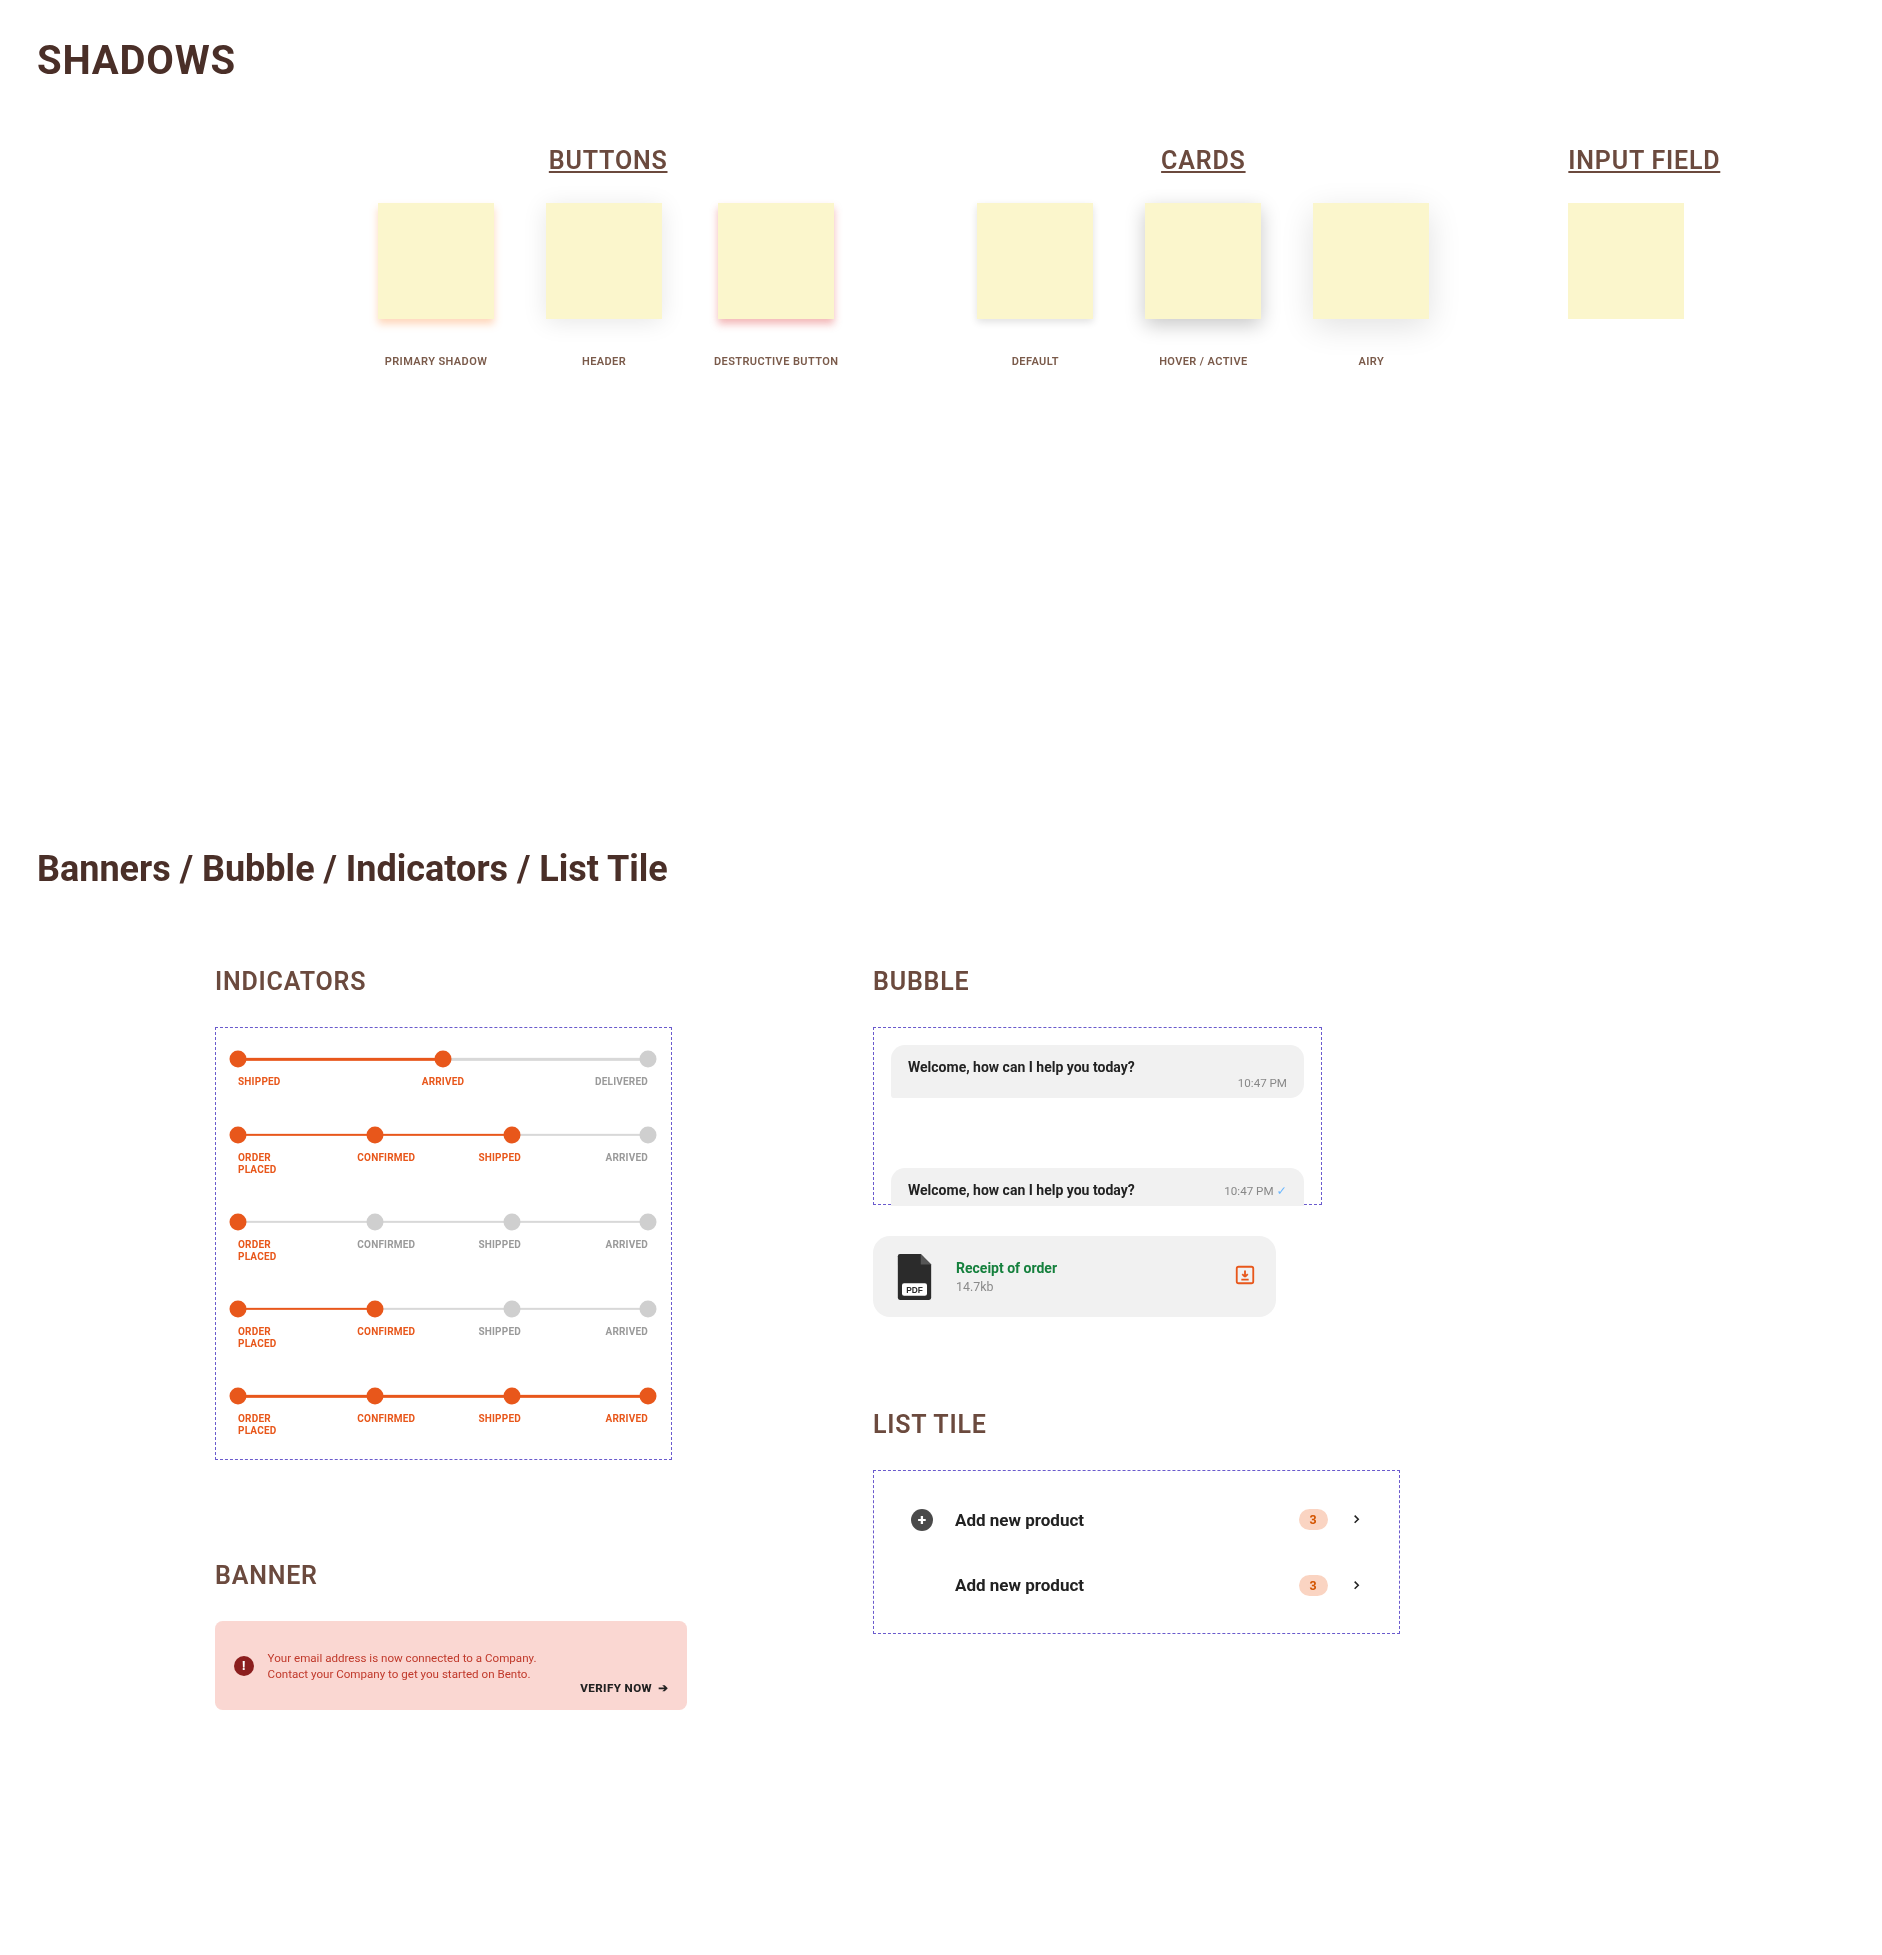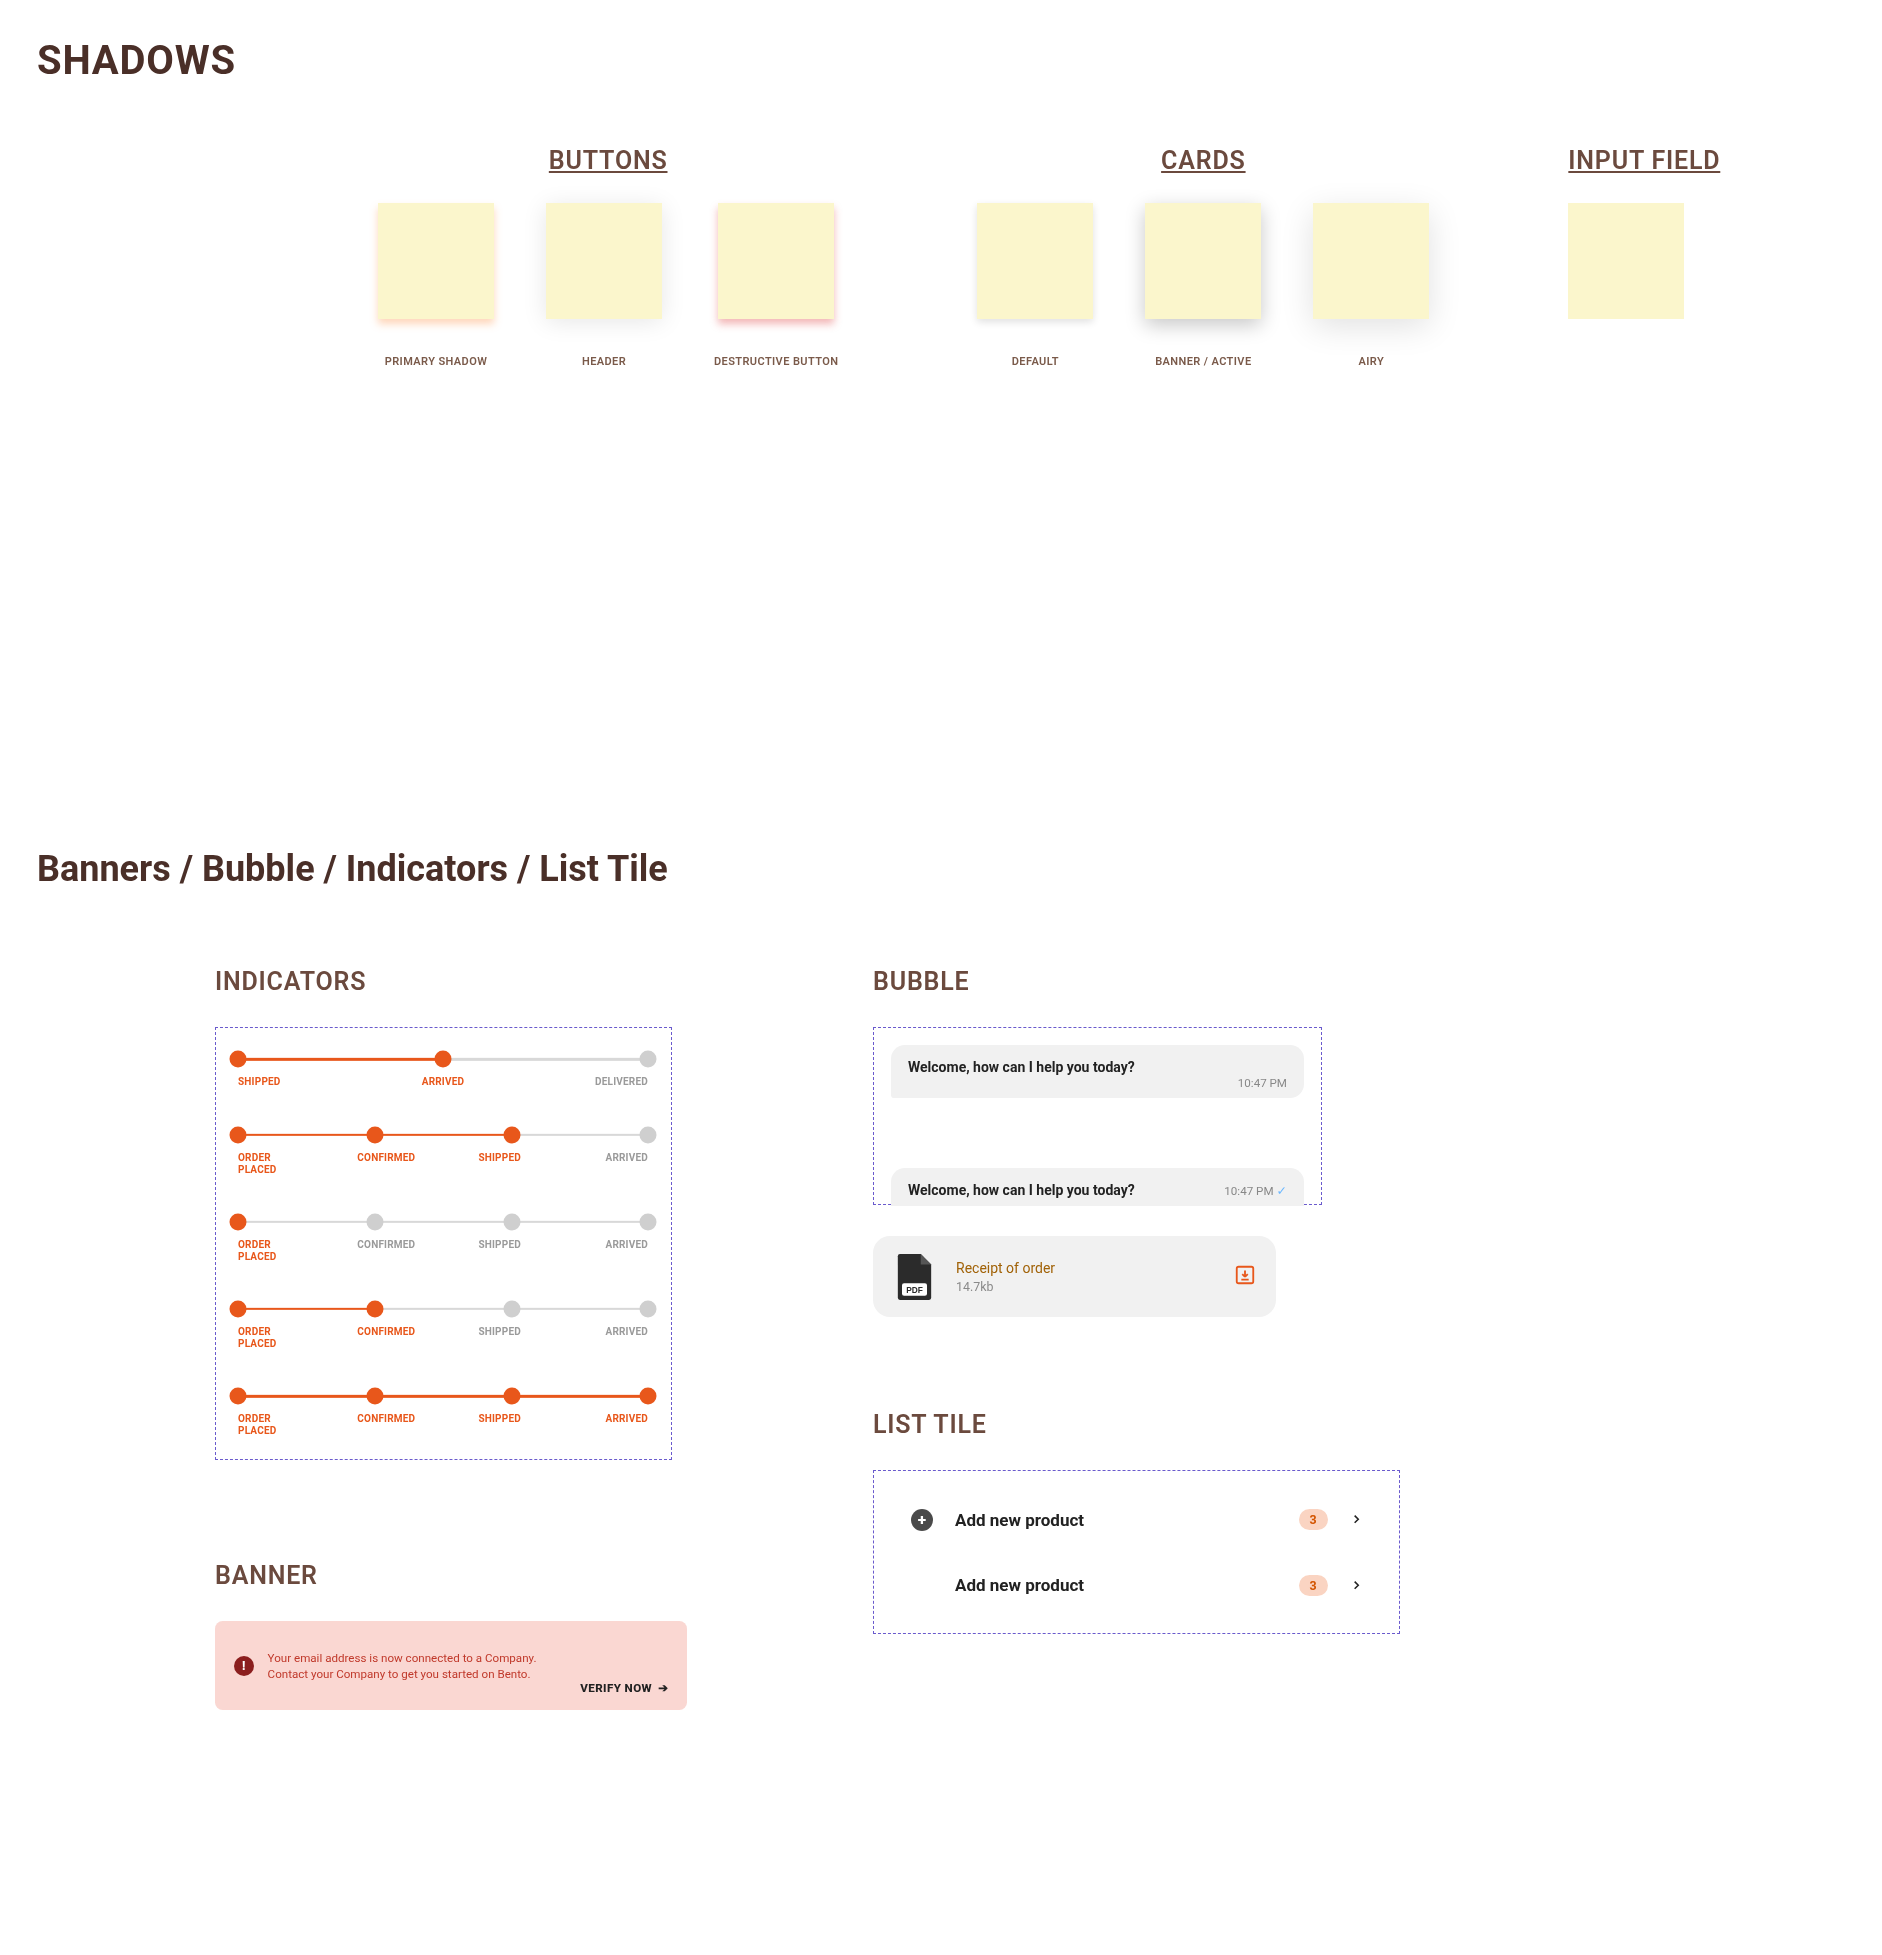--- a/index.html
+++ b/index.html
@@ -120,21 +120,21 @@
     margin-top: 31px;
     width: 403px;
     background: #F1F1F1;
     border-radius: 17px;
     padding: 15.5px 20px;
     display:flex; align-items:center; gap: 20px;
   }
   .pdf-icon { width:43px; height:50px; position:relative; }
   .pdf-icon svg { width:100%; height:100%; }
   .pdf-info { flex:1; }
-  .pdf-title { font-size:14px; font-weight:400; color:#a16207; }
+  .pdf-title { font-size:14px; font-weight:700; color:#15803d; }
   .pdf-size { font-size:12.4px; color:#8A8A8A; margin-top:3.1px; }
   .dl-icon { color:#E8571B; }
 
   
   .banner-section { margin-top: 101px; }
   .banner {
     width: 472px;
     background: #FAD7D2;
     border-radius: 7.7px;
     padding: 15.5px 18.6px;
@@ -203,21 +203,21 @@
 
   <div class="shadow-group">
     <div class="group-heading">CARDS</div>
     <div class="swatch-row">
       <div class="swatch-col">
         <div class="swatch default-card"></div>
         <div class="swatch-label">DEFAULT</div>
       </div>
       <div class="swatch-col">
         <div class="swatch hover-card"></div>
-        <div class="swatch-label">BANNER / ACTIVE</div>
+        <div class="swatch-label">HOVER / ACTIVE</div>
       </div>
       <div class="swatch-col">
         <div class="swatch airy-card"></div>
         <div class="swatch-label">AIRY</div>
       </div>
     </div>
   </div>
 
   <div class="shadow-group">
     <div class="group-heading">INPUT FIELD</div>

